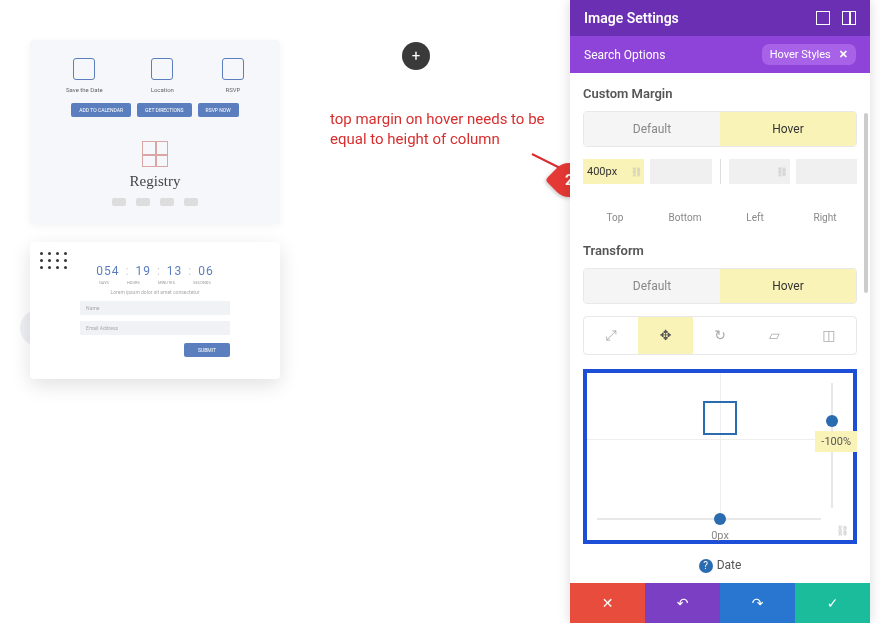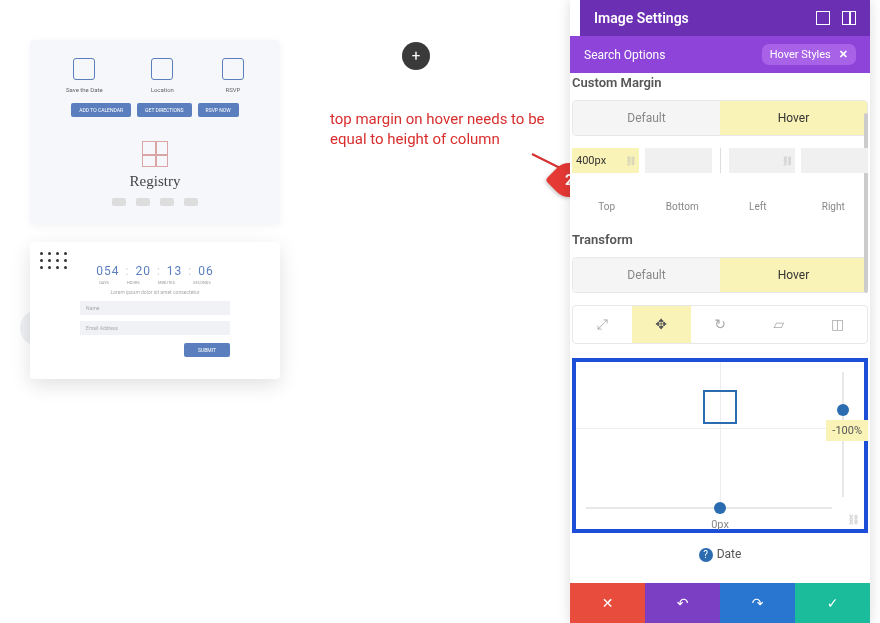--- a/index.html
+++ b/index.html
@@ -49,30 +49,30 @@
 .c1 { left: 686px; top: 125px; transform: rotate(-135deg); border-radius: 50% 50% 50% 4px; }
 .c1 span { transform: rotate(135deg); }
 .c2 { left: 552px; top: 163px; transform: rotate(45deg); }
 .c3 { left: 692px; top: 252px; transform: rotate(-135deg); }
 .c3 span { transform: rotate(135deg); }
 .c4 { left: 590px; top: 304px; transform: rotate(45deg); }
 .c5 { left: 740px; top: 402px; transform: rotate(45deg); }
 
 
 .panel { position: absolute; right: 10px; top: 0; width: 300px; height: 623px; display: flex; flex-direction: column; box-shadow: 0 0 12px rgba(0,0,0,0.15); }
-.panel-header { background: #6b2fb3; color: #fff; padding: 10px 14px; display: flex; align-items: center; justify-content: space-between; font-weight: 600; font-size: 14px; margin-left: 10px; }
+.panel-header { background: #6b2fb3; color: #fff; padding: 10px 14px; display: flex; align-items: center; justify-content: space-between; font-weight: 600; font-size: 14px; }
 .hdr-icons { display: flex; gap: 12px; }
 .hdr-ic { width: 14px; height: 14px; border: 1.5px solid #fff; cursor: pointer; }
 .hdr-ic.sq2 { position: relative; }
 .hdr-ic.sq2::after { content: ""; position: absolute; top: 0; bottom: 0; left: 50%; width: 1.5px; background: #fff; }
 .panel-sub { background: #8e44d8; color: #fff; padding: 8px 14px; display: flex; align-items: center; justify-content: space-between; font-size: 12px; }
 .hover-tag { background: #a862e8; padding: 4px 8px; border-radius: 7px; display: flex; align-items: center; gap: 8px; font-size: 11px; }
 .hover-tag .x { cursor: pointer; font-weight: bold; }
 
-.panel-body { background: #fff; flex: 1; padding: 2px; overflow: hidden; position: relative; }
+.panel-body { background: #fff; flex: 1; padding: 13px; overflow: hidden; position: relative; border-radius: 25px; }
 .section-title { font-size: 13px; color: #555; font-weight: 600; margin-bottom: 10px; }
 .toggle-row { display: flex; border-radius: 4px; overflow: hidden; border: 1px solid #e8e8e8; margin-bottom: 12px; }
 .toggle-btn { flex: 1; text-align: center; padding: 10px 0; font-size: 12px; color: #888; cursor: pointer; background: #f5f5f5; }
 .toggle-btn.active { background: #f9f3b8; color: #333; }
 
 .margin-inputs { display: flex; gap: 6px; margin-bottom: 6px; }
 .m-in { flex: 1; position: relative; }
 .m-in input { width: 100%; border: none; background: #f0f0f0; padding: 6px 4px; font-size: 11px; text-align: left; color: #333; }
 .m-in.hl input { background: #f9f3b8; }
 .m-in .link { position: absolute; right: 2px; top: 50%; transform: translateY(-50%); font-size: 9px; color: #bbb; }
@@ -155,21 +155,21 @@
         <span></span>
         <span></span>
         <span></span>
         <span></span>
         <span></span>
         <span></span>
       </div>
     <div class="countdown">
       <span>054</span>
         <span class="sep">:</span>
-      <span>20</span>
+      <span>19</span>
         <span class="sep">:</span>
       <span>13</span>
         <span class="sep">:</span>
       <span>06</span>
     </div>
     <div class="countdown-lbls">
       <span>DAYS</span>
         <span>HOURS</span>
         <span>MINUTES</span>
         <span>SECONDS</span>

